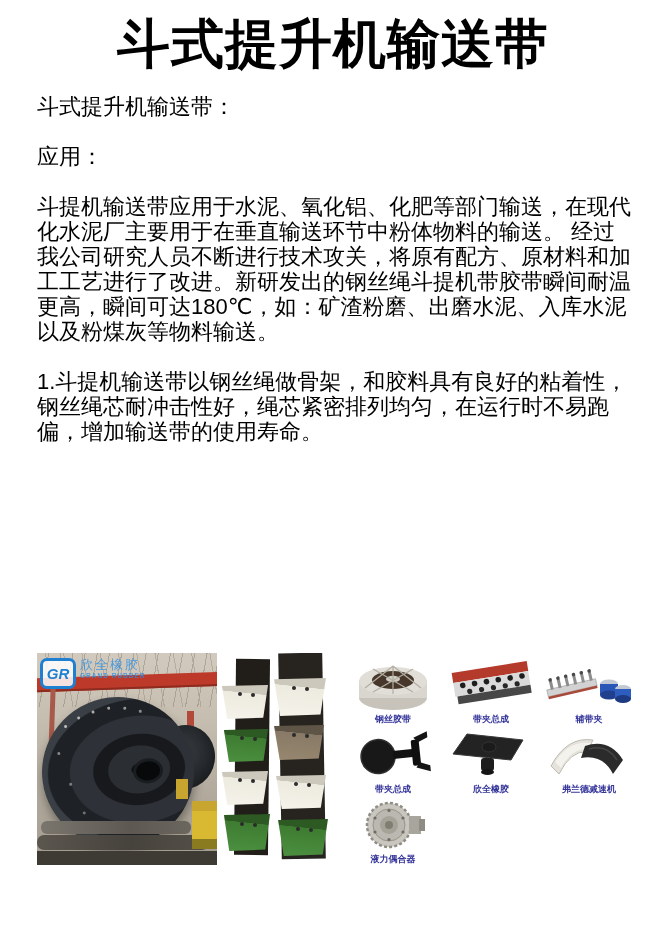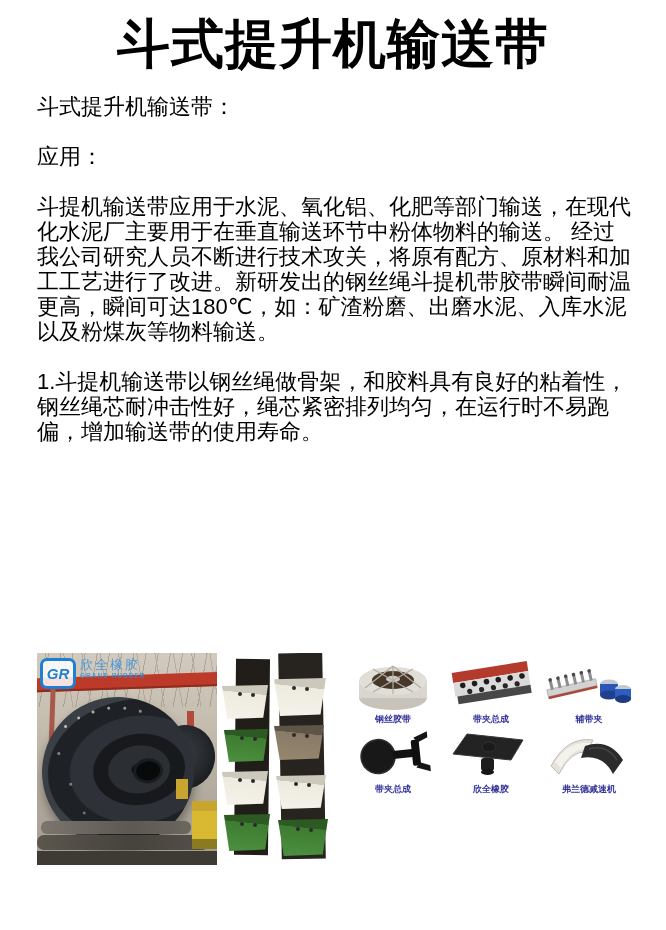--- a/index.html
+++ b/index.html
@@ -225,17 +225,34 @@
       <div class="p-cell">
         <svg class="p-icon" width="88" height="54" viewBox="0 0 88 54">
           <path d="M6 38 Q22 8 48 12 L42 24 Q26 22 14 46 Z" fill="#e4e2db" stroke="#bdbbb2" stroke-width="1"></path>
           <path d="M10 34 Q24 12 46 15 L43 21 Q27 20 16 40 Z" fill="#f4f2ec"></path>
           <path d="M40 18 Q64 10 78 32 L68 46 Q58 26 36 30 Z" fill="#2b2b2b"></path>
           <path d="M44 21 Q62 16 72 32" fill="none" stroke="#454545" stroke-width="1.5"></path>
         </svg>
         <div class="p-label">弗兰德减速机</div>
       </div>
 
+      <div class="p-cell">
+        <svg class="p-icon" width="88" height="54" viewBox="0 0 88 54">
+          <circle cx="40" cy="27" r="22" fill="#c8c6be" stroke="#8f8d84" stroke-width="2.5" stroke-dasharray="3 2.2"></circle>
+          <circle cx="40" cy="27" r="16" fill="#bab8b0" stroke="#979488" stroke-width="1"></circle>
+          <circle cx="40" cy="27" r="9" fill="#a5a298"></circle>
+          <circle cx="40" cy="27" r="4" fill="#807d73"></circle>
+          <rect x="60" y="18" width="12" height="18" fill="#a8a59d"></rect>
+          <rect x="70" y="21" width="6" height="12" fill="#8f8c83"></rect>
+          <circle cx="40" cy="12.5" r="1.6" fill="#6e6b62"></circle>
+            <circle cx="54" cy="20" r="1.6" fill="#6e6b62"></circle>
+          <circle cx="54" cy="34" r="1.6" fill="#6e6b62"></circle>
+            <circle cx="40" cy="41.5" r="1.6" fill="#6e6b62"></circle>
+          <circle cx="26" cy="34" r="1.6" fill="#6e6b62"></circle>
+            <circle cx="26" cy="20" r="1.6" fill="#6e6b62"></circle>
+        </svg>
+        <div class="p-label">液力偶合器</div>
+      </div>
 
 
     </div>
   </div>
 </div>
 
 </body></html>

